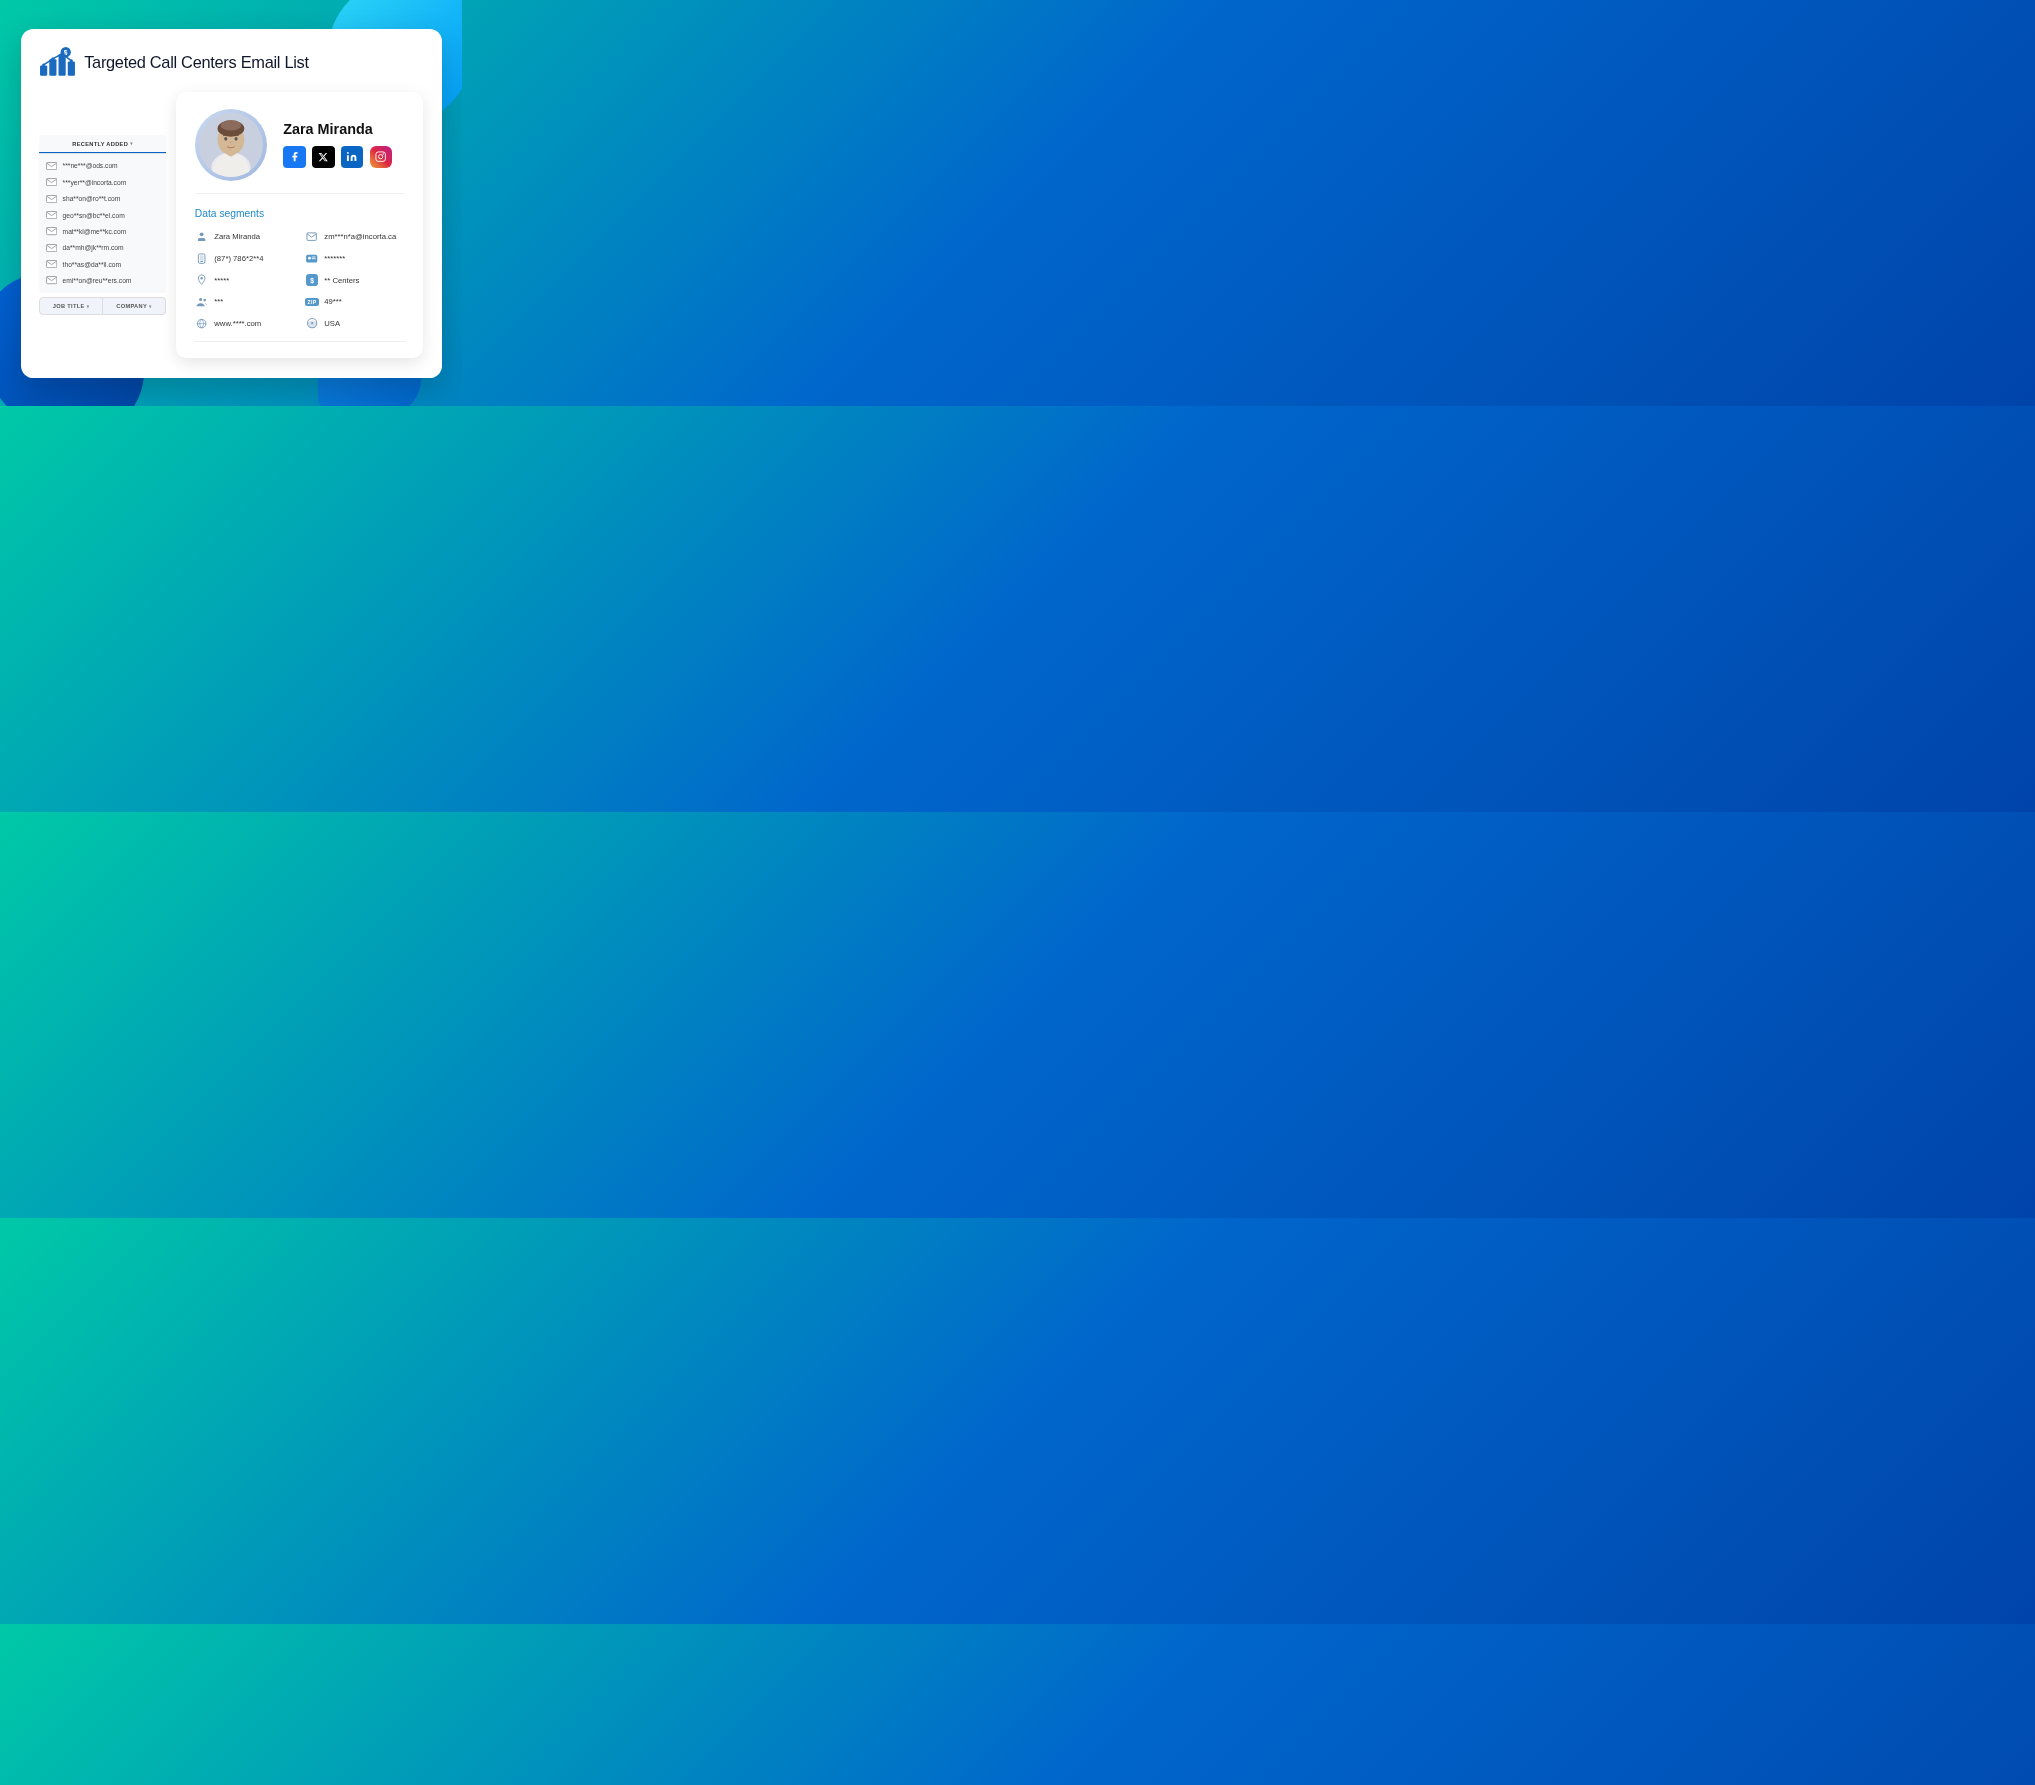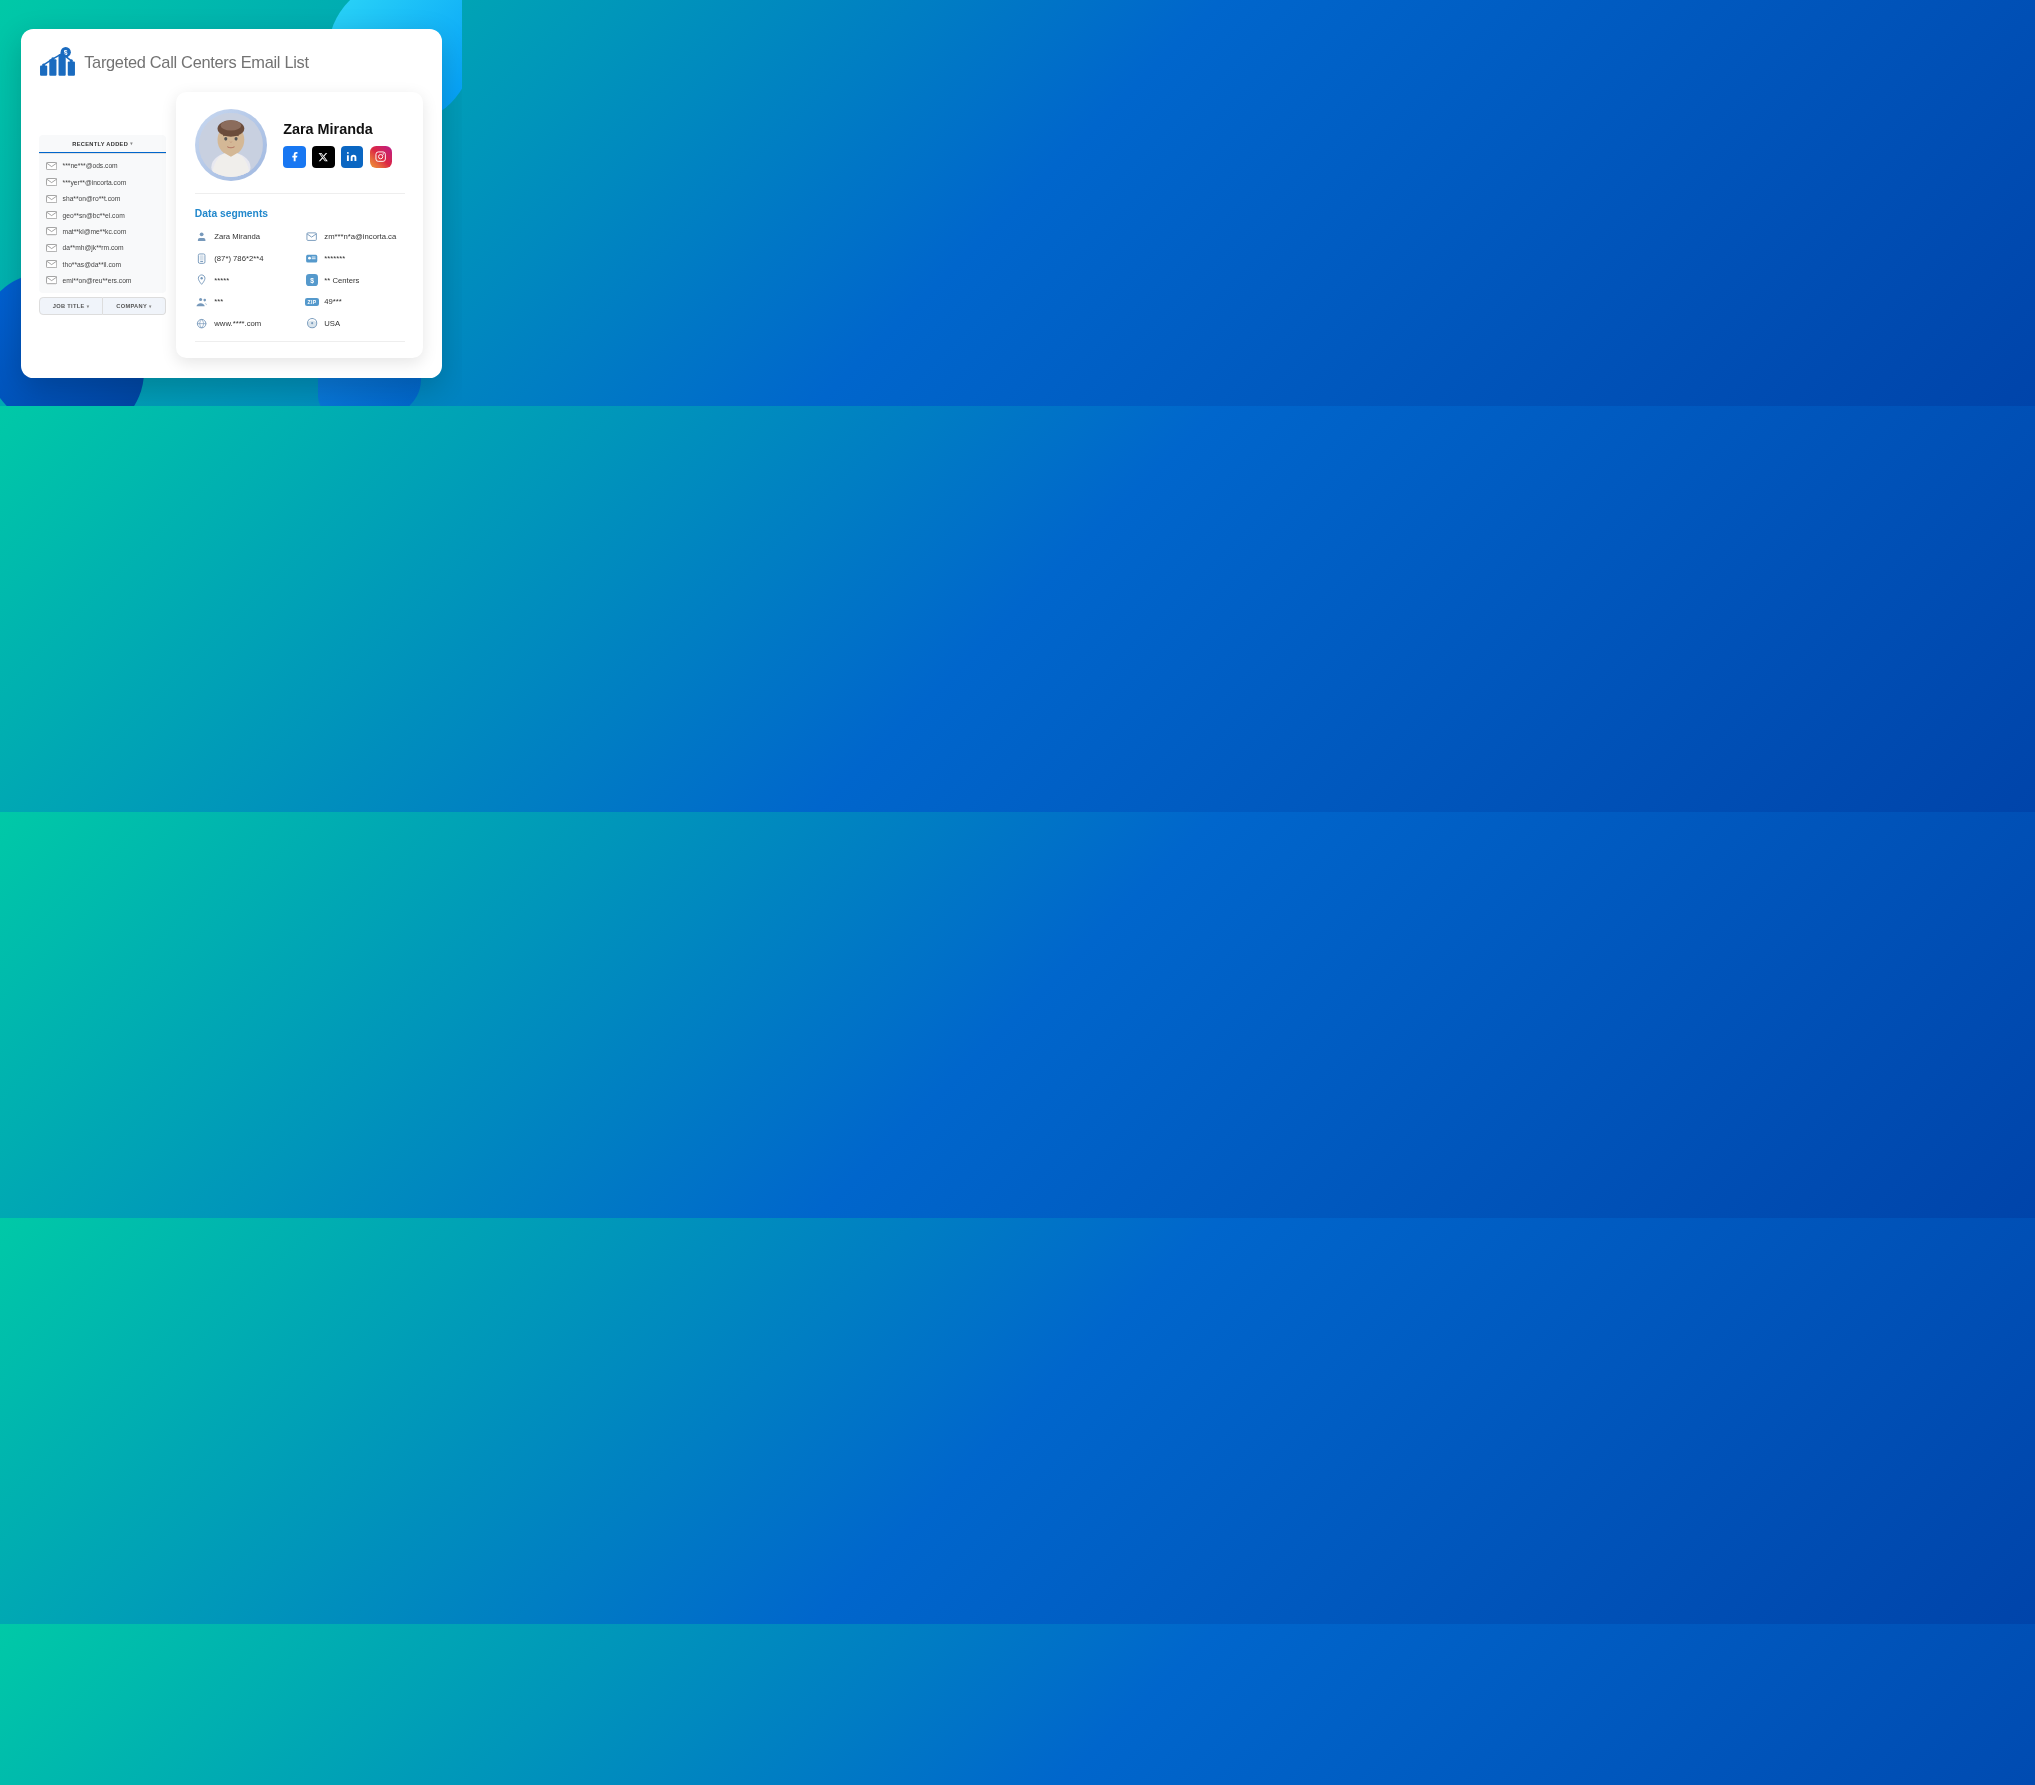--- a/index.html
+++ b/index.html
@@ -72,21 +72,21 @@
     }
 
     .logo-icon {
       width: 37px;
       height: 31px;
     }
 
     .header-title {
       font-size: 16.4px;
       font-weight: 400;
-      color: #737373;
+      color: #0f172a;
       letter-spacing: -0.3px;
     }
 
     
     .content-area {
       display: flex;
       gap: 0;
       align-items: center;
     }
 
@@ -237,21 +237,21 @@
     .social-x { background: #000000; border-radius: 4.1px; }
     .social-linkedin { background: #0a66c2; border-radius: 4.1px; }
     .social-instagram {
       background: linear-gradient(45deg, #f09433, #e6683c, #dc2743, #cc2366, #bc1888);
       border-radius: 6.2px;
     }
 
     
     .data-segments-title {
       font-size: 10.3px;
-      font-weight: 700;
+      font-weight: 400;
       color: #2288cc;
       margin-bottom: 10.3px;
     }
 
     .data-grid {
       display: grid;
       grid-template-columns: 1fr 1fr;
       gap: 7.2px 10.3px;
     }
 

